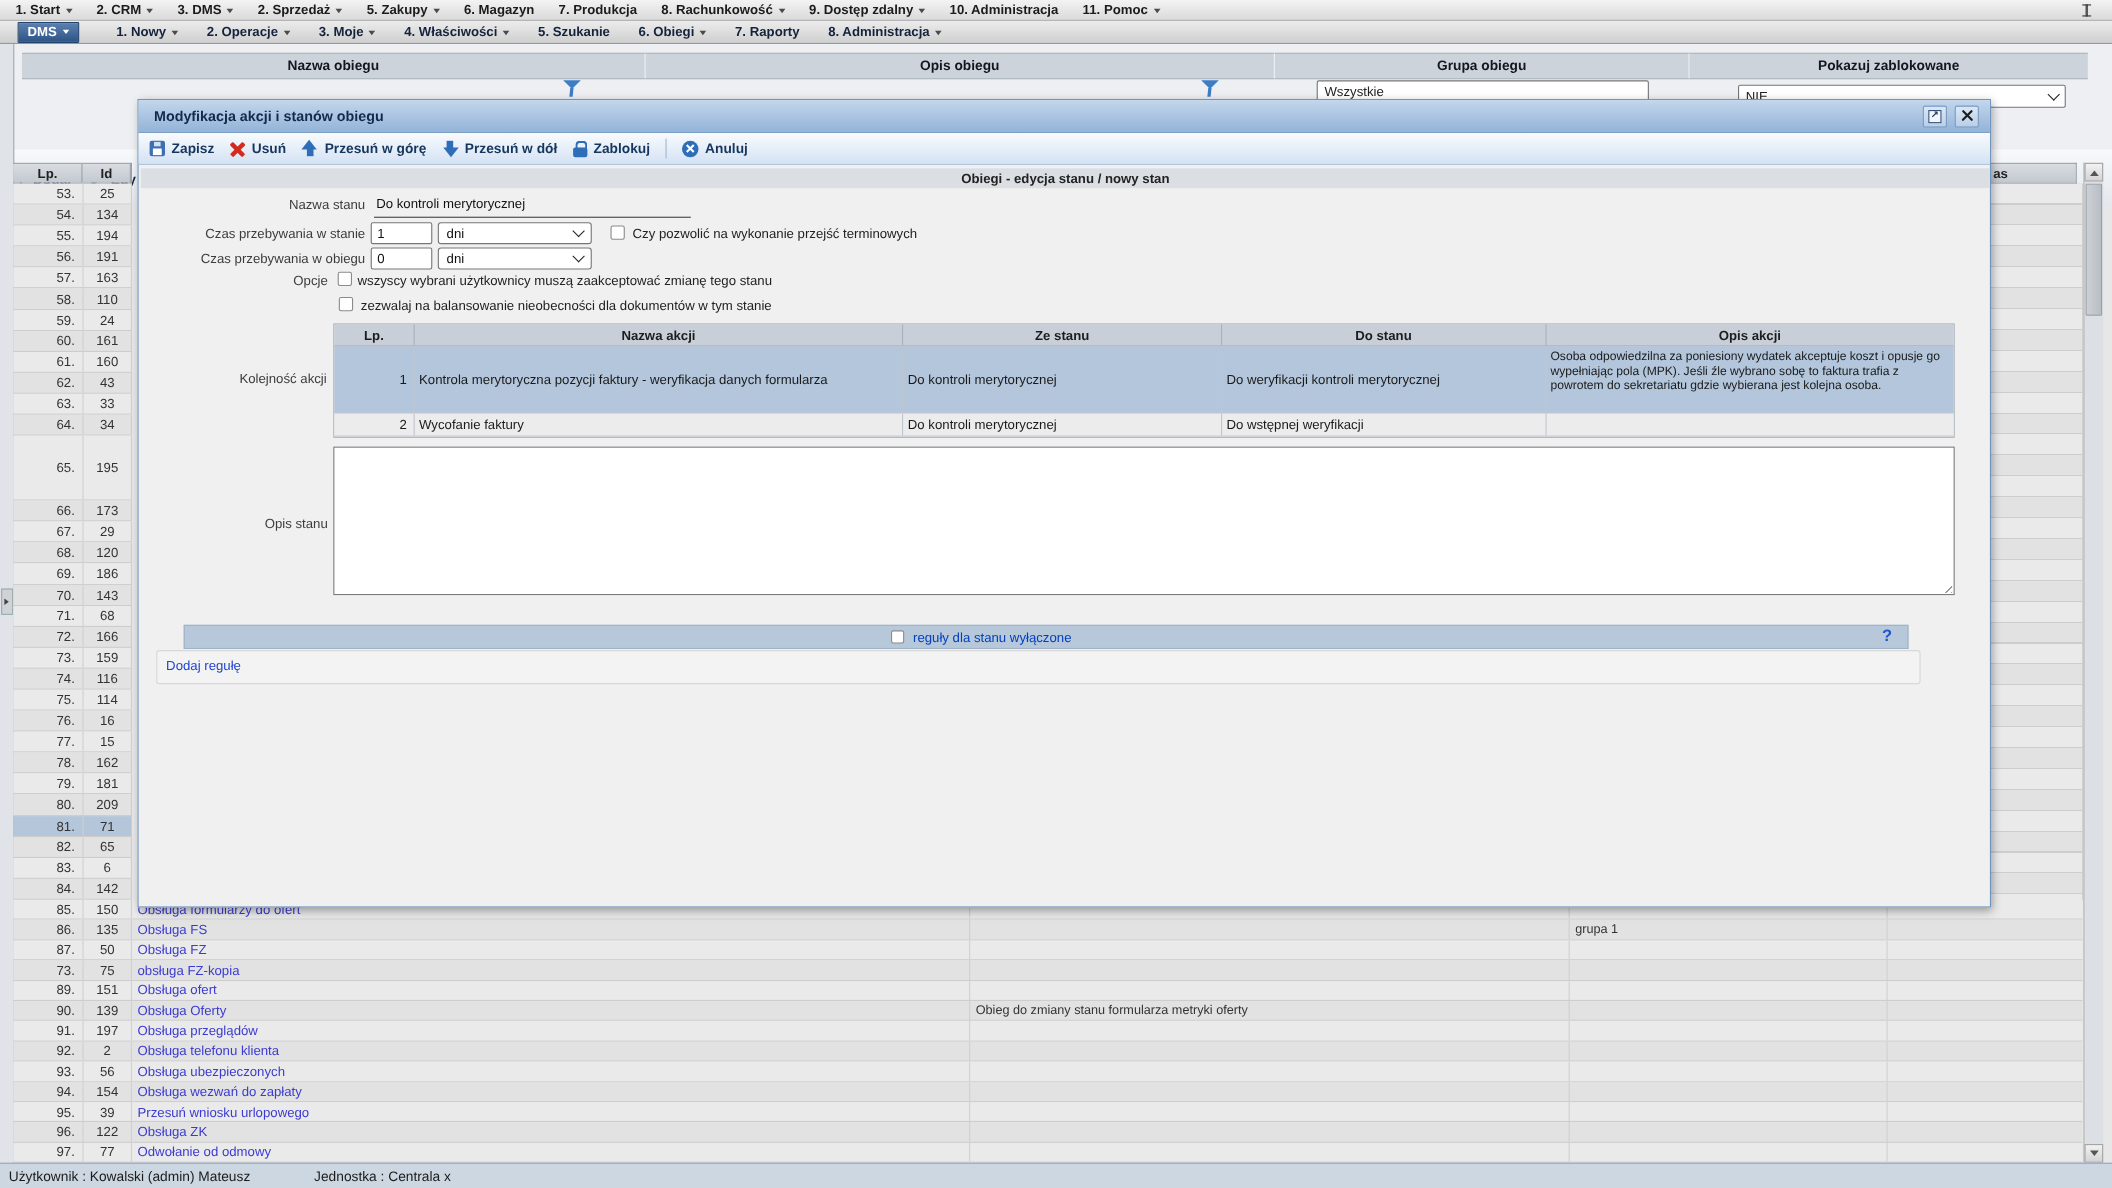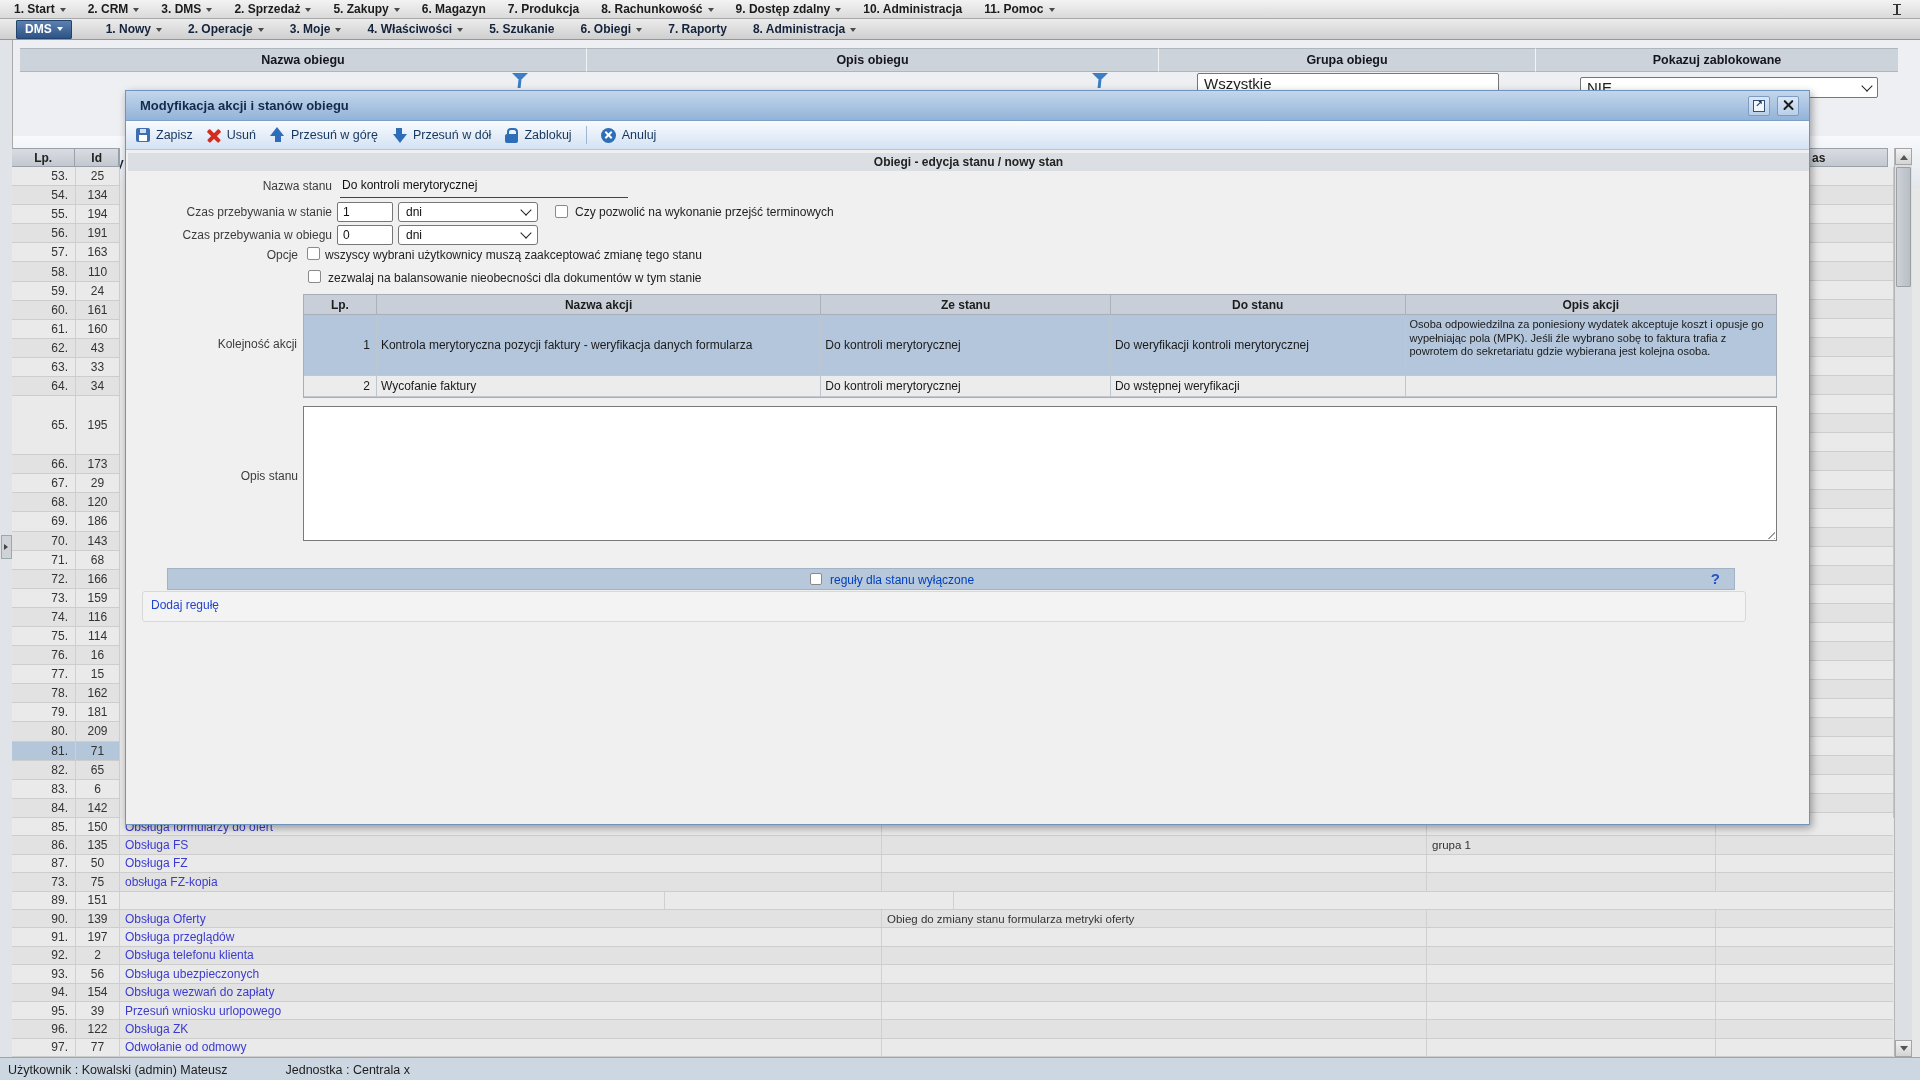--- a/index.html
+++ b/index.html
@@ -24,21 +24,21 @@
   .i-fs::after{right:0;top:0;border-left:none;}
   .xbars{position:relative;width:11px;height:11px;}
   .xbars::before,.xbars::after{content:"";position:absolute;left:-1px;top:4.5px;width:13px;height:1.6px;background:#333;}
   .xbars::before{transform:rotate(45deg);}.xbars::after{transform:rotate(-45deg);}
   
   .filterpanel{left:0;top:40px;width:1920px;height:108px;background:#edeff2;border-bottom:1px solid #c2c2c2;}
   .fcell{position:absolute;top:8px;height:22px;background:#ccd3db;border-top:1px solid #aeb6bf;border-bottom:1px solid #aeb6bf;
          border-right:1px solid #f2f4f6;display:flex;align-items:center;justify-content:center;
          font-weight:bold;font-size:12.5px;color:#15151f;}
   .finput{position:absolute;background:#fff;border:1px solid #767676;border-radius:2px;display:flex;align-items:center;
-          padding:0 6px;font-size:15px;color:#222;box-sizing:border-box;}
+          padding:0 6px;font-size:12px;color:#222;box-sizing:border-box;}
   .chev{width:7px;height:7px;border-right:1.8px solid #222;border-bottom:1.8px solid #222;transform:rotate(45deg);margin-top:-4px;}
   .i-funnel{position:relative;width:16px;height:17px;}
   .i-funnel::before{content:"";position:absolute;left:0;top:1px;border-top:8px solid #3d7dc4;border-left:8px solid transparent;border-right:8px solid transparent;}
   .i-funnel::after{content:"";position:absolute;left:6px;top:8px;width:3px;height:8px;background:#3d7dc4;transform:skewX(-6deg);}
   .bgtoolbar{position:absolute;left:0;top:96px;width:1920px;height:52px;background:linear-gradient(#f7f9fb,#e3e7ec);}
   .bgtb-inner{position:absolute;left:14px;top:20px;display:flex;align-items:center;gap:6px;font-weight:bold;color:#14233c;font-size:12.5px;white-space:nowrap;}
   .i-plus{color:#3a6fb5;font-weight:bold;font-size:17px;line-height:10px;}
   .i-pencil{width:14px;height:14px;position:relative;}
   .i-pencil::before{content:"";position:absolute;left:1px;top:5px;width:12px;height:4px;background:#4a86c8;transform:rotate(-45deg);border-radius:1px;}
   
@@ -81,21 +81,21 @@
           border-bottom:1px solid #7e9fc6;display:flex;align-items:center;box-sizing:border-box;padding:0 10px 0 14px;}
   .mtitle .t{font-weight:bold;font-size:13px;color:#14294e;}
   .mbtn{width:20px;height:18px;border:1px solid #7e9cc2;background:linear-gradient(#dbe7f5,#b9cfe8);display:flex;align-items:center;justify-content:center;border-radius:2px;}
   .i-pop{width:10px;height:10px;border:1px solid #33507a;position:relative;background:#f2f7fc;}
   .i-pop::after{content:"\2197";position:absolute;left:1px;top:-2px;font-size:9px;font-weight:bold;color:#22395c;}
   .i-x{position:relative;width:11px;height:11px;}
   .i-x::before,.i-x::after{content:"";position:absolute;left:-1px;top:4.2px;width:13px;height:2.4px;background:#1d1d1d;border-radius:1px;}
   .i-x::before{transform:rotate(45deg);}.i-x::after{transform:rotate(-45deg);}
   .mtoolbar{position:absolute;left:0;top:30px;width:100%;height:29px;background:linear-gradient(#f8fbfe,#d4e2f3);
             border-bottom:1px solid #b0c4dc;display:flex;align-items:center;padding-left:10px;box-sizing:border-box;gap:14px;}
-  .tbtn{display:flex;align-items:center;gap:6px;font-weight:normal;font-size:12.5px;color:#16365e;cursor:default;}
+  .tbtn{display:flex;align-items:center;gap:6px;font-weight:bold;font-size:12.5px;color:#16365e;cursor:default;}
   .tsep{width:1px;height:18px;background:#9fb6d2;}
   .i-save{width:14px;height:14px;background:#3e6fb0;border-radius:2px;position:relative;}
   .i-save::before{content:"";position:absolute;left:4px;right:4px;top:1px;height:4px;background:#cfe0f2;}
   .i-save::after{content:"";position:absolute;left:3px;right:3px;bottom:1px;height:6px;background:#fff;}
   .i-del{position:relative;width:14px;height:13px;}
   .i-del::before,.i-del::after{content:"";position:absolute;left:-1px;top:5px;width:16px;height:3.6px;background:#d42b1e;border-radius:1px;}
   .i-del::before{transform:rotate(45deg);}.i-del::after{transform:rotate(-45deg);}
   .arr{position:relative;width:15px;height:16px;}
   .arr::before{content:"";position:absolute;left:0;top:0;border-left:7.5px solid transparent;border-right:7.5px solid transparent;border-bottom:9px solid #2e6db8;}
   .arr::after{content:"";position:absolute;left:4.5px;top:8px;width:6px;height:7px;background:#2e6db8;}
@@ -507,20 +507,21 @@
       <span class="cell ctr c-id">75</span>
       <span class="cell linkcell c-name">obsługa FZ-kopia</span>
       <span class="cell plaincell c-opis"></span>
       <span class="cell plaincell c-grupa"></span>
       <span class="cell" style="flex:1;border-right:none;"></span>
     </div>
 
     <div class="brow">
       <span class="cell num c-lp">89.</span>
       <span class="cell ctr c-id">151</span>
+      <span class="cell linkcell c-name">Obsługa ofert</span>
       <span class="cell plaincell c-opis"></span>
       <span class="cell plaincell c-grupa"></span>
       <span class="cell" style="flex:1;border-right:none;"></span>
     </div>
 
     <div class="brow">
       <span class="cell num c-lp">90.</span>
       <span class="cell ctr c-id">139</span>
       <span class="cell linkcell c-name">Obsługa Oferty</span>
       <span class="cell plaincell c-opis">Obieg do zmiany stanu formularza metryki oferty</span>

